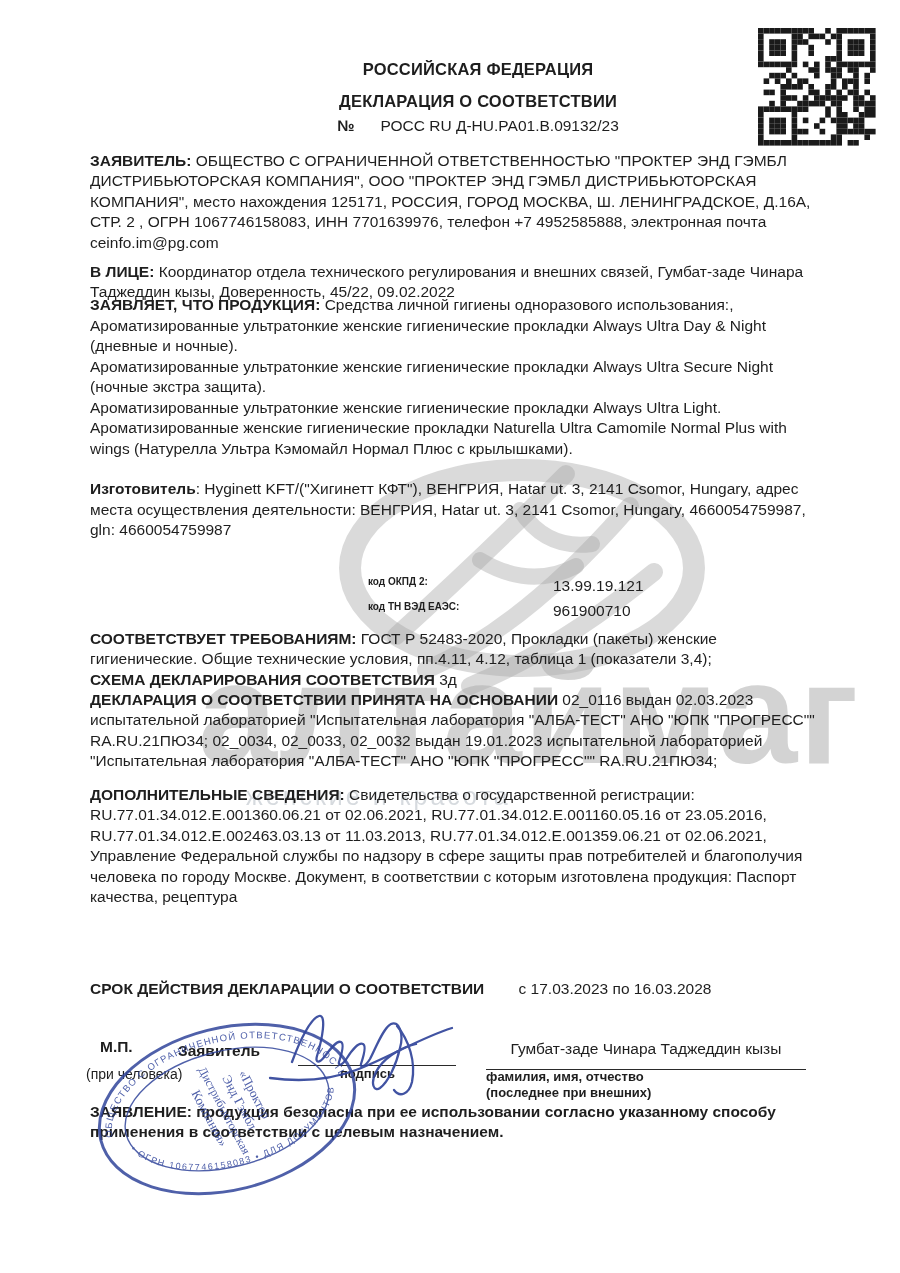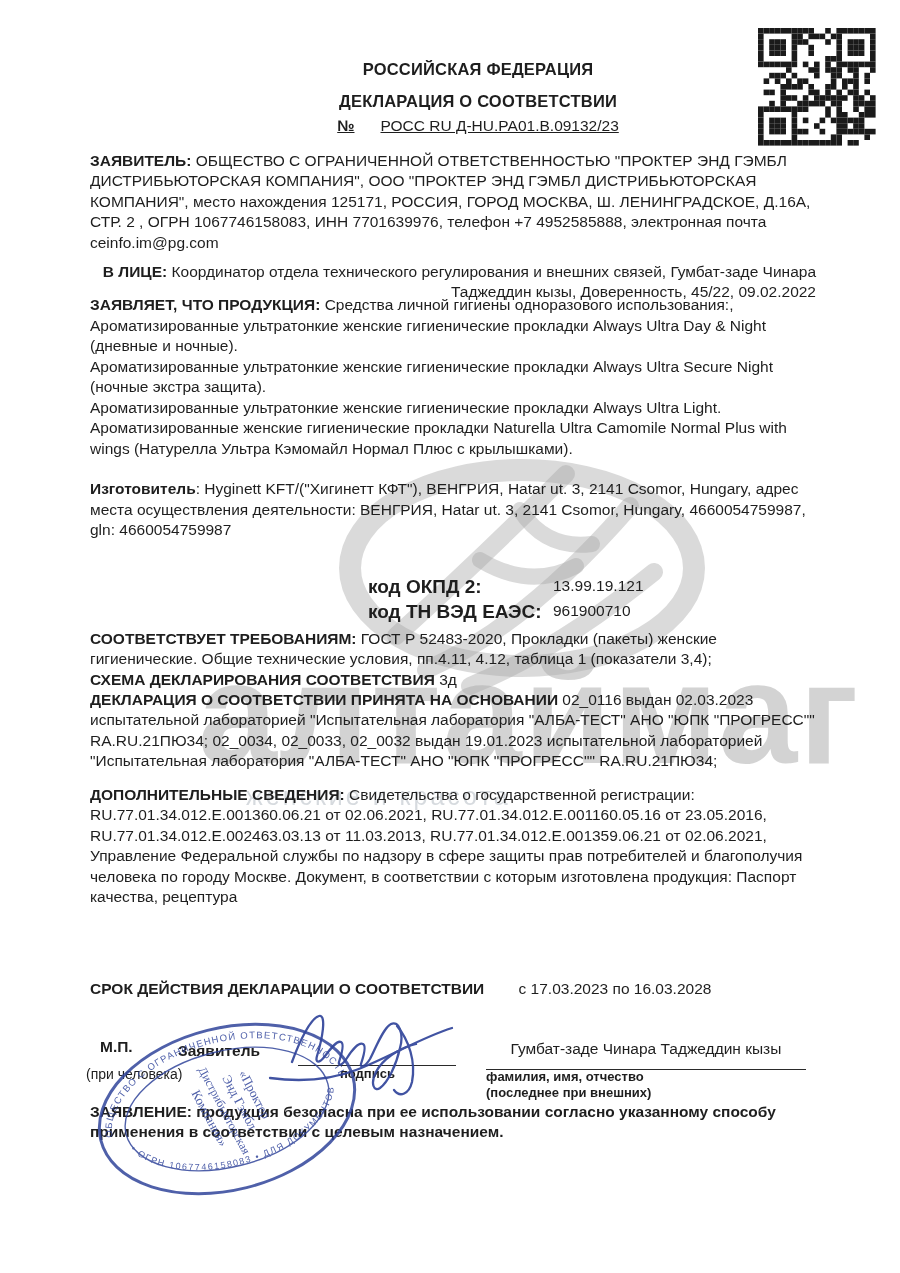--- a/index.html
+++ b/index.html
@@ -6,23 +6,23 @@
   .page{
     position:relative;width:900px;height:1273px;margin:0 auto;
     background:#ffffff;overflow:hidden;
     font-family:"Liberation Sans","DejaVu Sans",sans-serif;
     color:#1e1e1e;
   }
   .abs{position:absolute;}
   .para{position:absolute;left:90px;width:726px;font-size:15.5px;line-height:20.5px;}
   .para b{font-weight:bold;}
   .hdr{position:absolute;left:90px;width:776px;text-align:center;font-weight:bold;font-size:16.5px;letter-spacing:.2px;}
-  .numline{position:absolute;left:90px;width:776px;text-align:center;font-size:15.5px;text-decoration:underline;}
+  .numline{position:absolute;left:90px;width:776px;text-align:center;font-size:15.5px;}
   .numline .no{font-weight:600;margin-right:26px;}
-  .code-label{position:absolute;left:368px;font-weight:bold;font-size:19px;}
+  .code-label{position:absolute;left:368px;font-weight:bold;font-size:10px;}
   .code-value{position:absolute;left:553px;font-size:15.5px;}
   .sig-caption{position:absolute;font-size:13px;font-weight:bold;}
   .uline{border-bottom:1.6px solid #2a2a2a;}
   
   .wm-text{
     position:absolute;left:198px;top:632px;width:700px;
     font-size:142px;font-weight:bold;color:rgba(175,175,175,.55);
     letter-spacing:2px;white-space:nowrap;z-index:0;
   }
   .wm-tagline{
@@ -301,21 +301,21 @@
   <div class="content">
 
     <div class="hdr" style="top:60px;">РОССИЙСКАЯ ФЕДЕРАЦИЯ</div>
     <div class="hdr" style="top:92px;">ДЕКЛАРАЦИЯ О СООТВЕТСТВИИ</div>
     <div class="numline" style="top:117px;">
       <span class="no">№</span><span>РОСС RU Д-HU.РА01.В.09132/23</span>
     </div>
 
     <p class="para" style="top:135px;"><b>ЗАЯВИТЕЛЬ:</b> <span>ОБЩЕСТВО С ОГРАНИЧЕННОЙ ОТВЕТСТВЕННОСТЬЮ "ПРОКТЕР ЭНД ГЭМБЛ ДИСТРИБЬЮТОРСКАЯ КОМПАНИЯ", ООО "ПРОКТЕР ЭНД ГЭМБЛ ДИСТРИБЬЮТОРСКАЯ КОМПАНИЯ", место нахождения 125171, РОССИЯ, ГОРОД МОСКВА, Ш. ЛЕНИНГРАДСКОЕ, Д.16А, СТР. 2 , ОГРН 1067746158083, ИНН 7701639976, телефон +7 4952585888, электронная почта ceinfo.im@pg.com</span></p>
 
-    <p class="para" style="top:246px;text-align:right;"><b>В ЛИЦЕ:</b> <span>Координатор отдела технического регулирования и внешних связей, Гумбат-заде Чинара Таджеддин кызы, Доверенность, 45/22, 09.02.2022</span></p>
+    <p class="para" style="top:246px;"><b>В ЛИЦЕ:</b> <span>Координатор отдела технического регулирования и внешних связей, Гумбат-заде Чинара Таджеддин кызы, Доверенность, 45/22, 09.02.2022</span></p>
 
     <div class="para" style="top:295px;">
       <div><b>ЗАЯВЛЯЕТ, ЧТО ПРОДУКЦИЯ:</b> <span>Средства личной гигиены одноразового использования:,</span></div>
       <div>Ароматизированные ультратонкие женские гигиенические прокладки Always Ultra Day &amp; Night (дневные и ночные).</div>
       <div>Ароматизированные ультратонкие женские гигиенические прокладки Always Ultra Secure Night (ночные экстра защита).</div>
       <div>Ароматизированные ультратонкие женские гигиенические прокладки Always Ultra Light.</div>
       <div>Ароматизированные женские гигиенические прокладки Naturella Ultra Camomile Normal Plus with wings (Натурелла Ультра Кэмомайл Нормал Плюс с крылышками).</div>
     </div>
 
     <div class="para" style="top:479px;">

